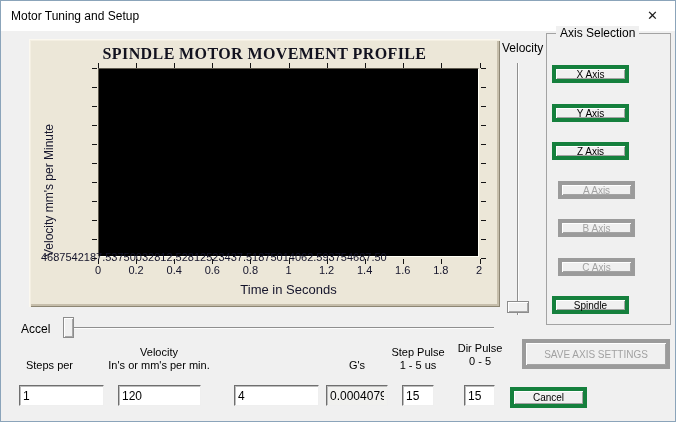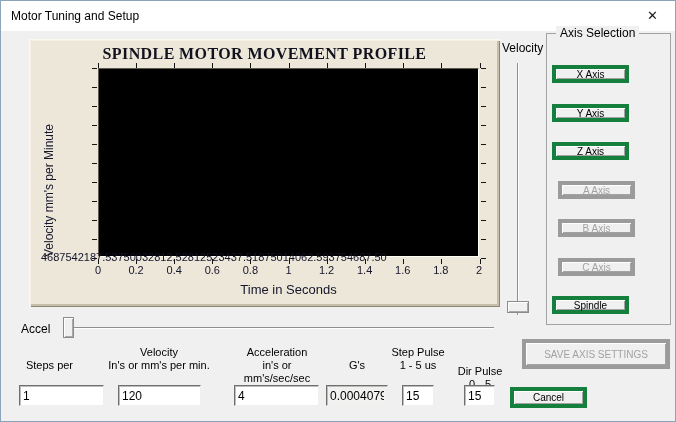--- a/index.html
+++ b/index.html
@@ -200,32 +200,28 @@
   <div class="a-track"></div>
   <div class="a-thumb thumb"></div>
 
   <div class="fld-label" style="left:6px;  top:358px; width:85px;">
     <div>Steps per</div>
   </div>
   <div class="fld-label" style="left:105px; top:345px; width:106px;">
     <div>Velocity</div>
       <div>In's or mm's per min.</div>
   </div>
-  <div class="fld-label" style="left:227px; top:345px; width:98px;">
-    <div>Acceleration</div>
-      <div>in's or mm's/sec/sec</div>
-  </div>
   <div class="fld-label" style="left:325px; top:358px; width:62px;">
     <div>G's</div>
   </div>
   <div class="fld-label" style="left:386px; top:345px; width:62px;">
     <div>Step Pulse</div>
       <div>1 - 5 us</div>
   </div>
-  <div class="fld-label" style="left:448px; top:364px; width:62px;">
+  <div class="fld-label" style="left:448px; top:341px; width:62px;">
     <div>Dir Pulse</div>
       <div>0 - 5</div>
   </div>
 
   <input class="fld-input" style="left: 18px; width: 85px;" value="1">
   <input class="fld-input" style="left: 117px; width: 83px;" value="120">
   <input class="fld-input" style="left: 233px; width: 85px;" value="4">
   <input class="fld-input readonly" style="left: 325px; width: 62px;" readonly="" value="0.0004079">
   <input class="fld-input" style="left: 401px; width: 32px;" value="15">
   <input class="fld-input" style="left: 463px; width: 31px;" value="15">

